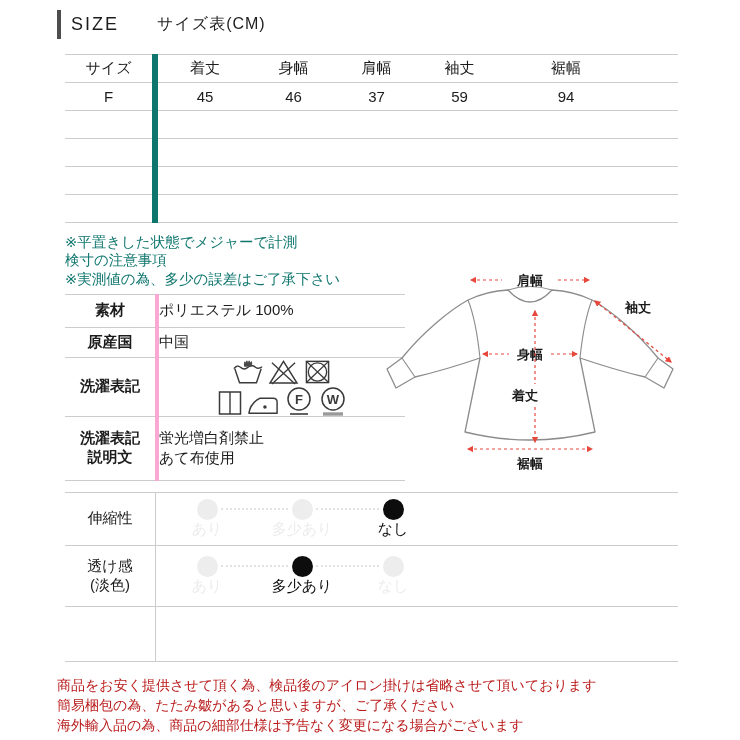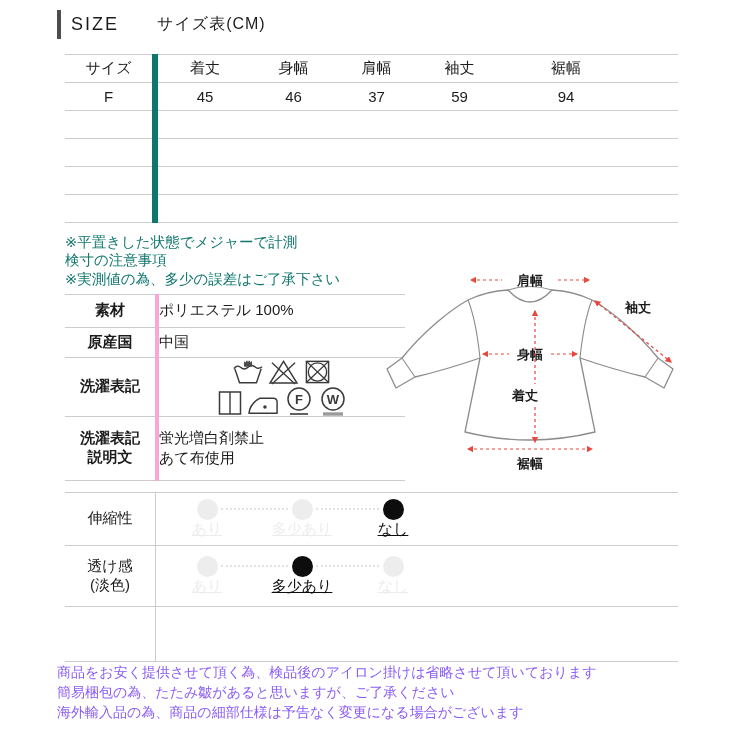--- a/index.html
+++ b/index.html
@@ -47,29 +47,29 @@
 
   
   .attr-table{width:613px;margin:11px 0 0 8px;font-size:15px;}
   .attr-table td{border-top:1px solid #ccc;padding:0;vertical-align:middle;color:#1c1c1c;}
   .attr-table tr.last td{border-bottom:1px solid #ccc;}
   .attr-table .lab{width:90px;border-right:1px solid #ccc;text-align:center;line-height:1.25;}
   .r-stretch td{height:52px;} .r-sheer td{height:60px;} .r-empty td{height:54px;}
   .opts{position:relative;height:44px;width:280px;margin-left:4px;}
   .opt{position:absolute;top:2px;width:86px;text-align:center;transform:translateX(-50%);}
   .opt .dot{display:block;margin:0 auto;width:21px;height:21px;border-radius:50%;background:#ededed;}
-  .opt .lbl{display:block;font-size:15px;color:#ececec;margin-top:0px;text-decoration:underline;}
+  .opt .lbl{display:block;font-size:15px;color:#ececec;margin-top:0px;}
   .opt.selected .dot{background:#0d0d0d;}
   .opt.selected .lbl{color:#0d0d0d;}
   .conn{position:absolute;top:11px;border-top:2px dotted #e2e2e2;}
   .o1{left:47px;} .o2{left:142px;} .o3{left:233px;}
   .c1{left:61px;width:67px;} .c2{left:156px;width:63px;}
 
   
-  .footer{font-size:14px;line-height:1.45;color:#8b5cf6;}
+  .footer{margin-top:13px;font-size:14px;line-height:1.45;color:#b91c1c;}
 </style>
 </head>
 <body>
 
 <div class="page">
 
   <div class="title-row">
     <span class="accent-bar"></span>
     <span class="size-en">SIZE</span>
     <span class="size-jp">サイズ表(CM)</span>

